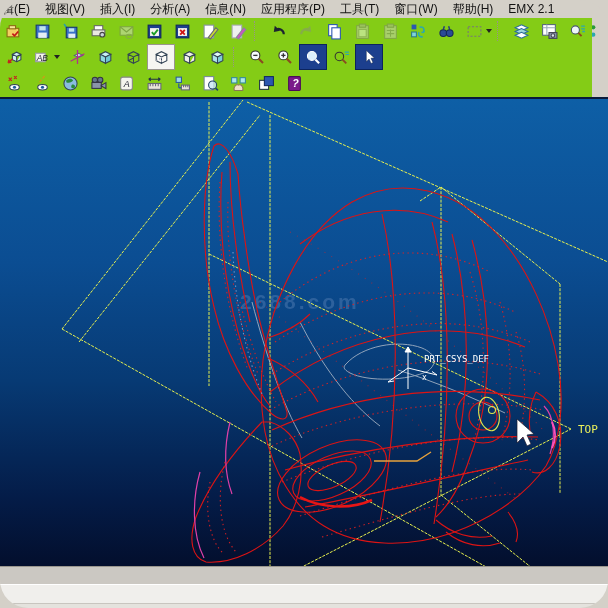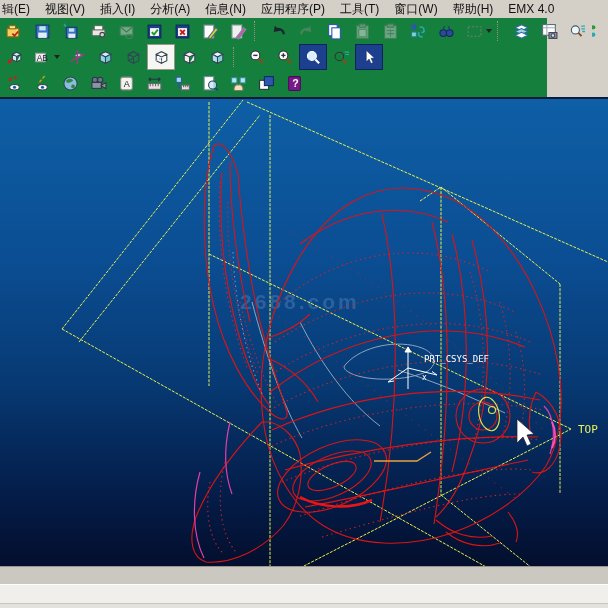--- a/index.html
+++ b/index.html
@@ -1,21 +1,21 @@
 <!DOCTYPE html>
 <html><head>
 <meta charset="utf-8">
 <style>
   html,body{margin:0;padding:0;background:#d4d0c8;font-family:"Liberation Sans",sans-serif;}
-  #app{position:relative;width:608px;height:608px;overflow:hidden;background:#d4d0c8;}
+  #app{position:relative;width:608px;height:608px;overflow:hidden;background:#d4d0c8;border-radius:28px;}
   
   #menubar{position:absolute;left:0;top:0;width:608px;height:18px;display:flex;align-items:center;gap:15px;padding-left:2px;font-size:12px;color:#111;background:#d4d0c8;white-space:nowrap;}
   #menubar span{cursor:default;}
   
-  .tb{position:absolute;left:0;width:547px;display:flex;align-items:center;background:#15803d;}
+  .tb{position:absolute;left:0;width:592px;display:flex;align-items:center;background:#84cc16;font-style:italic;}
   #tb1{top:18px;height:26px;}
   #tb2{top:44px;height:26px;}
   #tb3{top:70px;height:27px;}
   .ic{width:26px;height:24px;display:flex;align-items:center;justify-content:center;flex:0 0 auto;border:1px solid transparent;}
   .ic svg{width:17px;height:17px;overflow:visible;}
   .ic.dis{opacity:.45;filter:grayscale(.9);}
   .ic.pressed{background:#f6f6f2;border:1px solid #9a968e;}
   .ic.pressed-navy{background:#1c3f8e;border:1px solid #0c245e;}
   .sep{width:7px;height:20px;border-left:1px dotted #989488;margin:0 2px;flex:0 0 auto;}
   .caret{width:0;height:0;border-left:3.5px solid transparent;border-right:3.5px solid transparent;border-top:4px solid #222;margin:0 3px 0 -2px;flex:0 0 auto;}
@@ -36,21 +36,21 @@
   <div id="menubar">
     <span>辑(E)</span>
     <span>视图(V)</span>
     <span>插入(I)</span>
     <span>分析(A)</span>
     <span>信息(N)</span>
     <span>应用程序(P)</span>
     <span>工具(T)</span>
     <span>窗口(W)</span>
     <span>帮助(H)</span>
-    <span>EMX 4.0</span>
+    <span>EMX 2.1</span>
   </div>
 
   <div id="tb1" class="tb">
     <div class="ic">
         <svg viewBox="0 0 16 16">
           <rect x="1" y="5" width="11" height="8" fill="#f2cf62" stroke="#8a6a10"></rect>
           <rect x="3" y="2.5" width="6" height="3" fill="#f8e49a" stroke="#8a6a10"></rect>
           <path d="M6,10 l2,2 3.5,-4" stroke="#c41818" stroke-width="1.6" fill="none"></path>
         </svg>
       </div>

